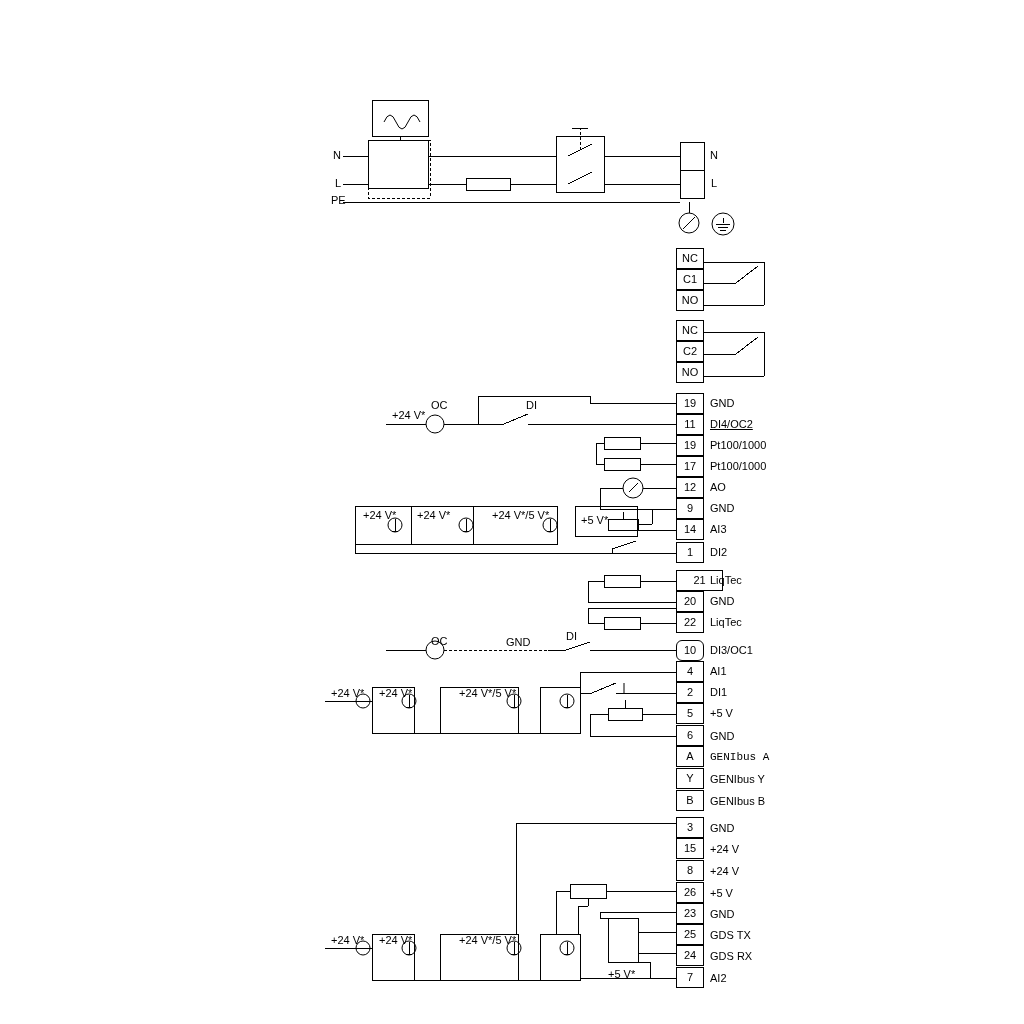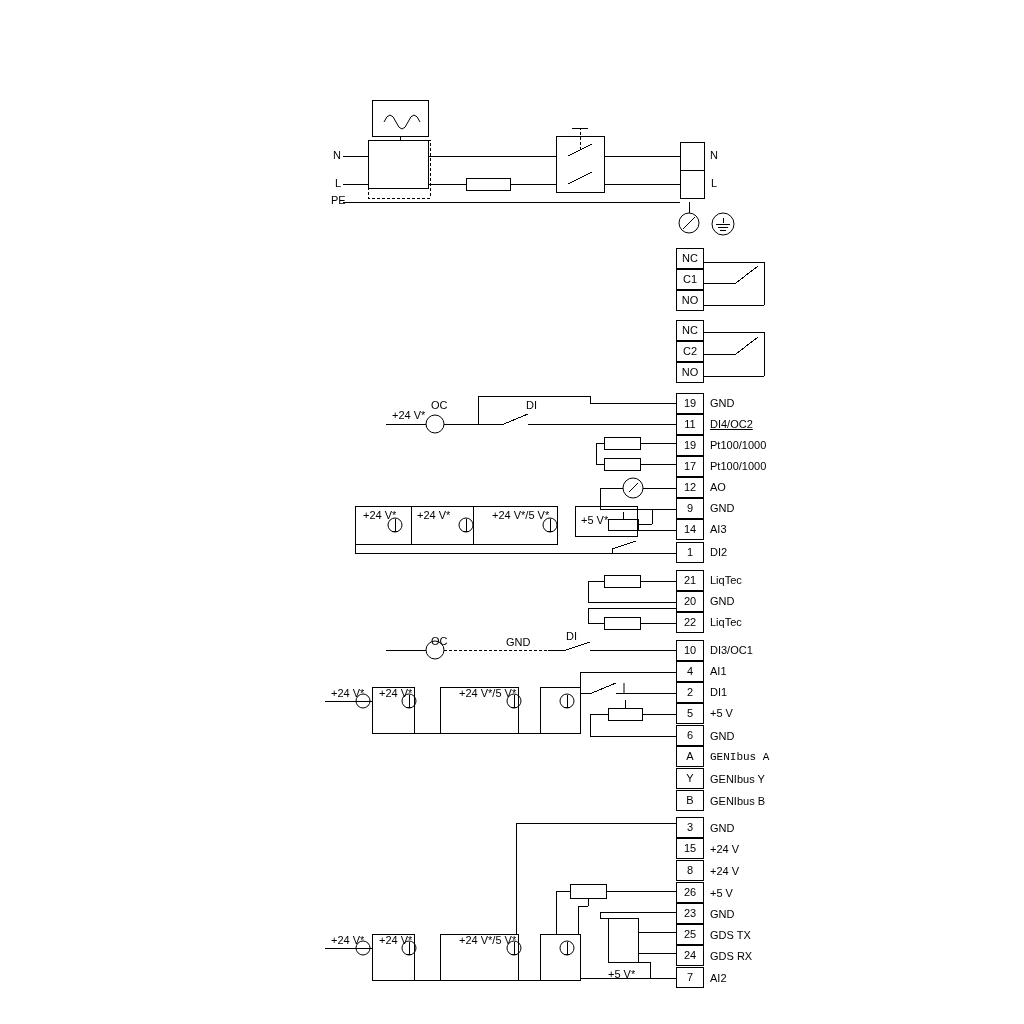--- a/index.html
+++ b/index.html
@@ -300,30 +300,30 @@
 
   <div class="term" style="left:676px; top:498px; width:28px; height:21px;">9</div>
   <div class="lbl" style="left:710px; top:503px;">GND</div>
 
   <div class="term" style="left:676px; top:519px; width:28px; height:21px;">14</div>
   <div class="lbl" style="left:710px; top:524px;">AI3</div>
 
   <div class="term" style="left:676px; top:542px; width:28px; height:21px;">1</div>
   <div class="lbl" style="left:710px; top:547px;">DI2</div>
 
-  <div class="term" style="left:676px; top:570px; width:28px; height:21px;">21</div>
+  <div class="term" style="left:676px; top:570px; width:47px; height:21px;">21</div>
   <div class="lbl" style="left:710px; top:575px;">LiqTec</div>
 
   <div class="term" style="left:676px; top:591px; width:28px; height:21px;">20</div>
   <div class="lbl" style="left:710px; top:596px;">GND</div>
 
   <div class="term" style="left:676px; top:612px; width:28px; height:21px;">22</div>
   <div class="lbl" style="left:710px; top:617px;">LiqTec</div>
 
-  <div class="term" style="left:676px; top:640px; width:28px; height:21px;">10</div>
+  <div class="term" style="left:676px; top:640px; width:28px; height:21px;border-radius:6px;">10</div>
   <div class="lbl" style="left:710px; top:645px;">DI3/OC1</div>
 
   <div class="term" style="left:676px; top:661px; width:28px; height:21px;">4</div>
   <div class="lbl" style="left:710px; top:666px;">AI1</div>
 
   <div class="term" style="left:676px; top:682px; width:28px; height:21px;">2</div>
   <div class="lbl" style="left:710px; top:687px;">DI1</div>
 
   <div class="term" style="left:676px; top:703px; width:28px; height:21px;">5</div>
   <div class="lbl" style="left:710px; top:708px;">+5 V</div>

